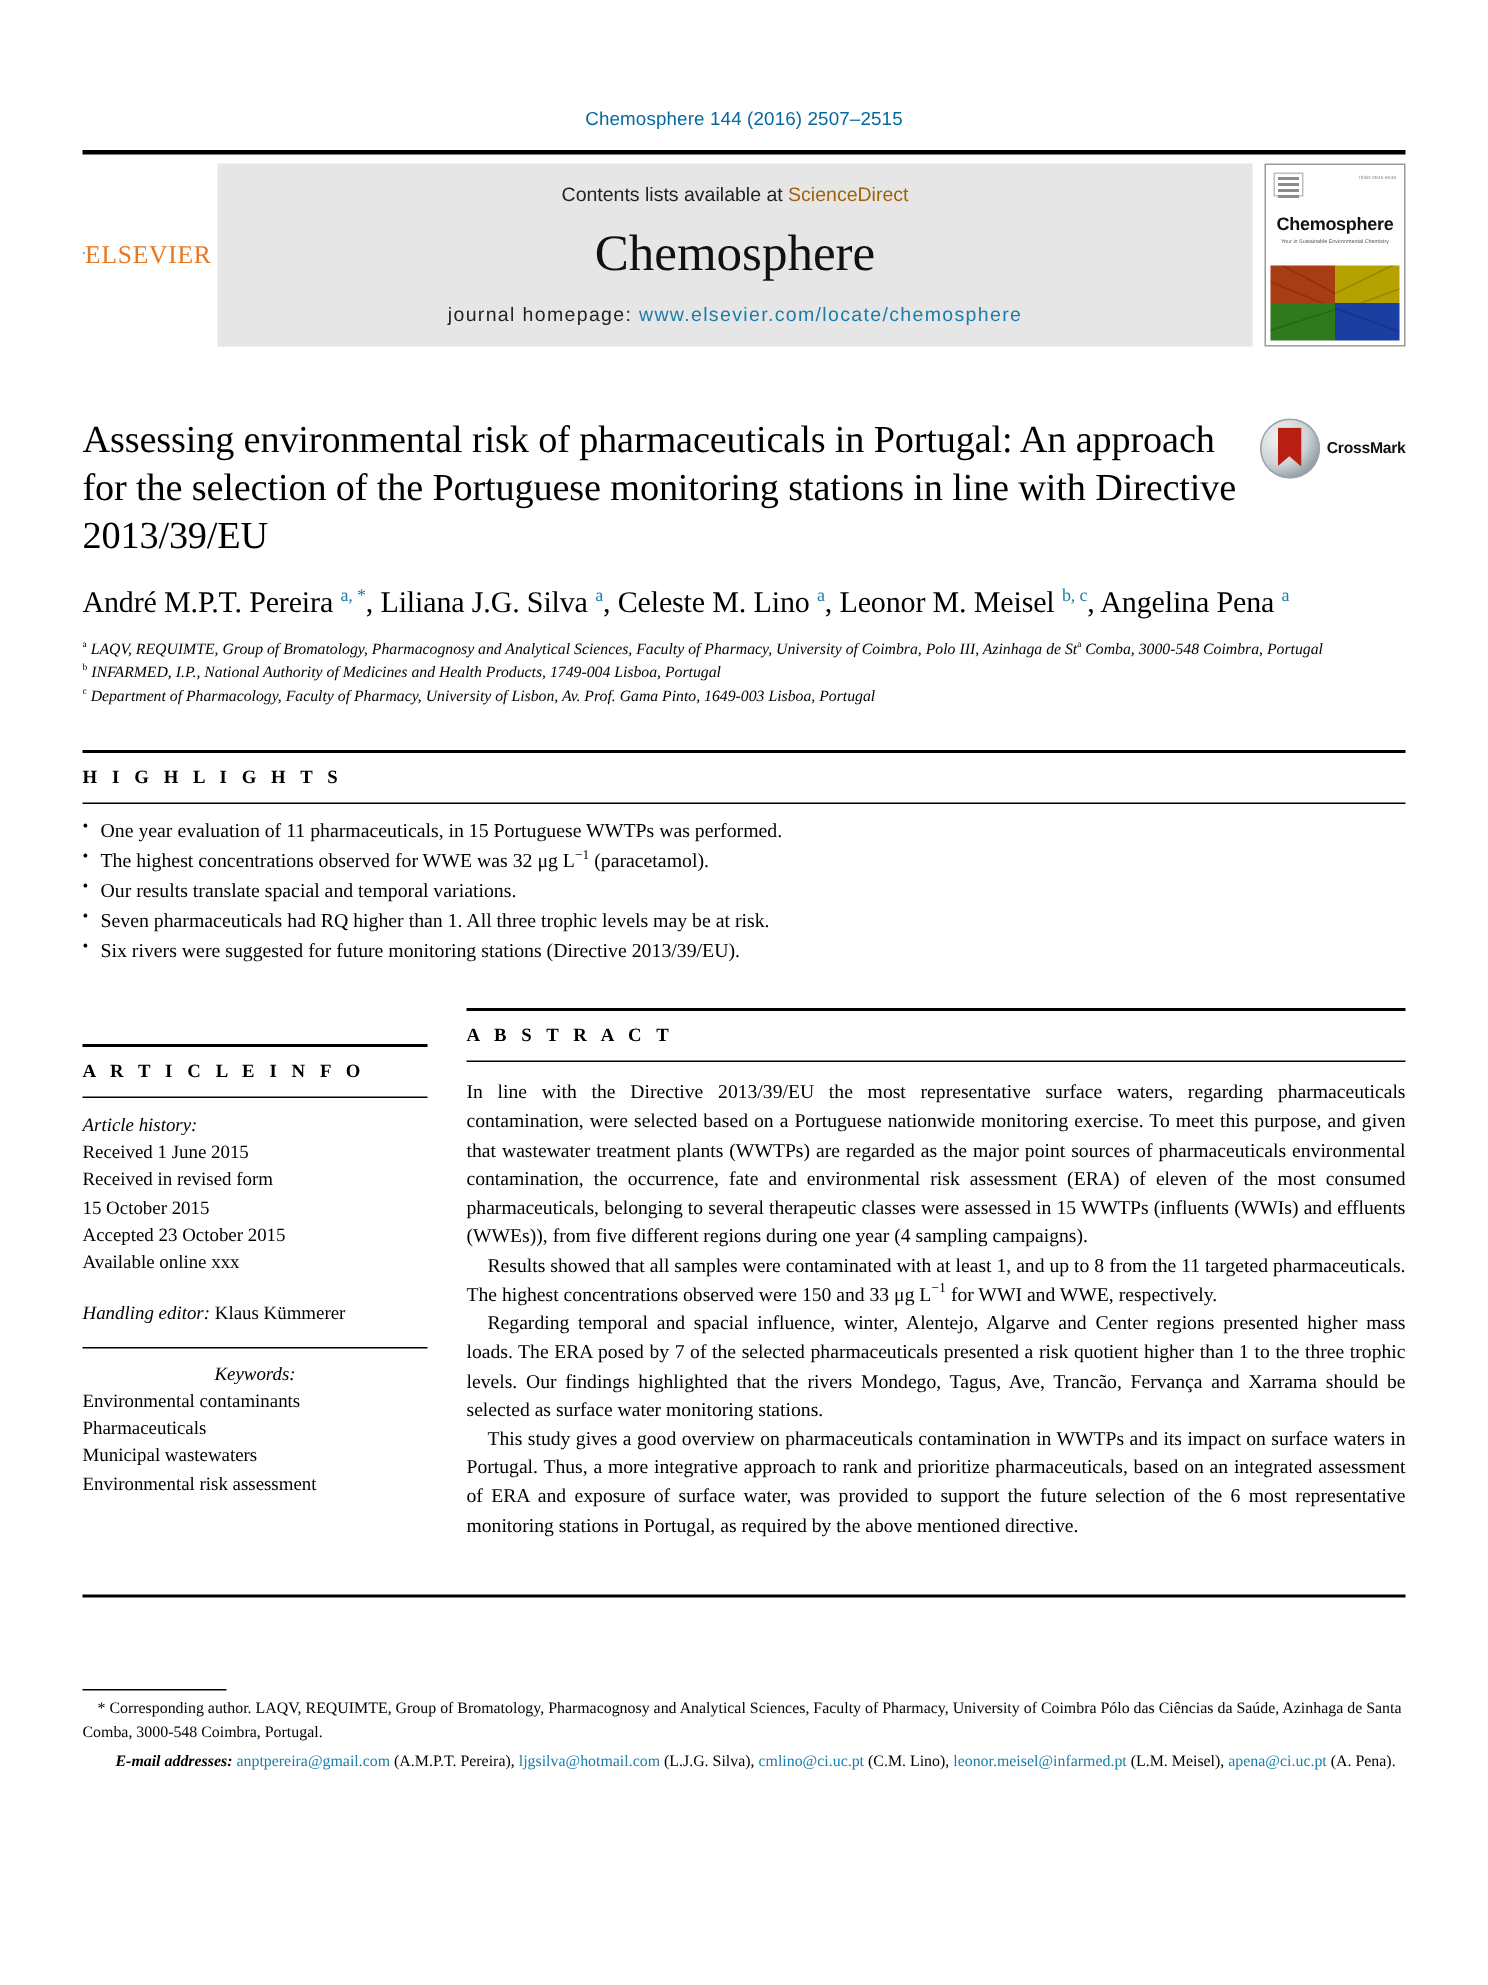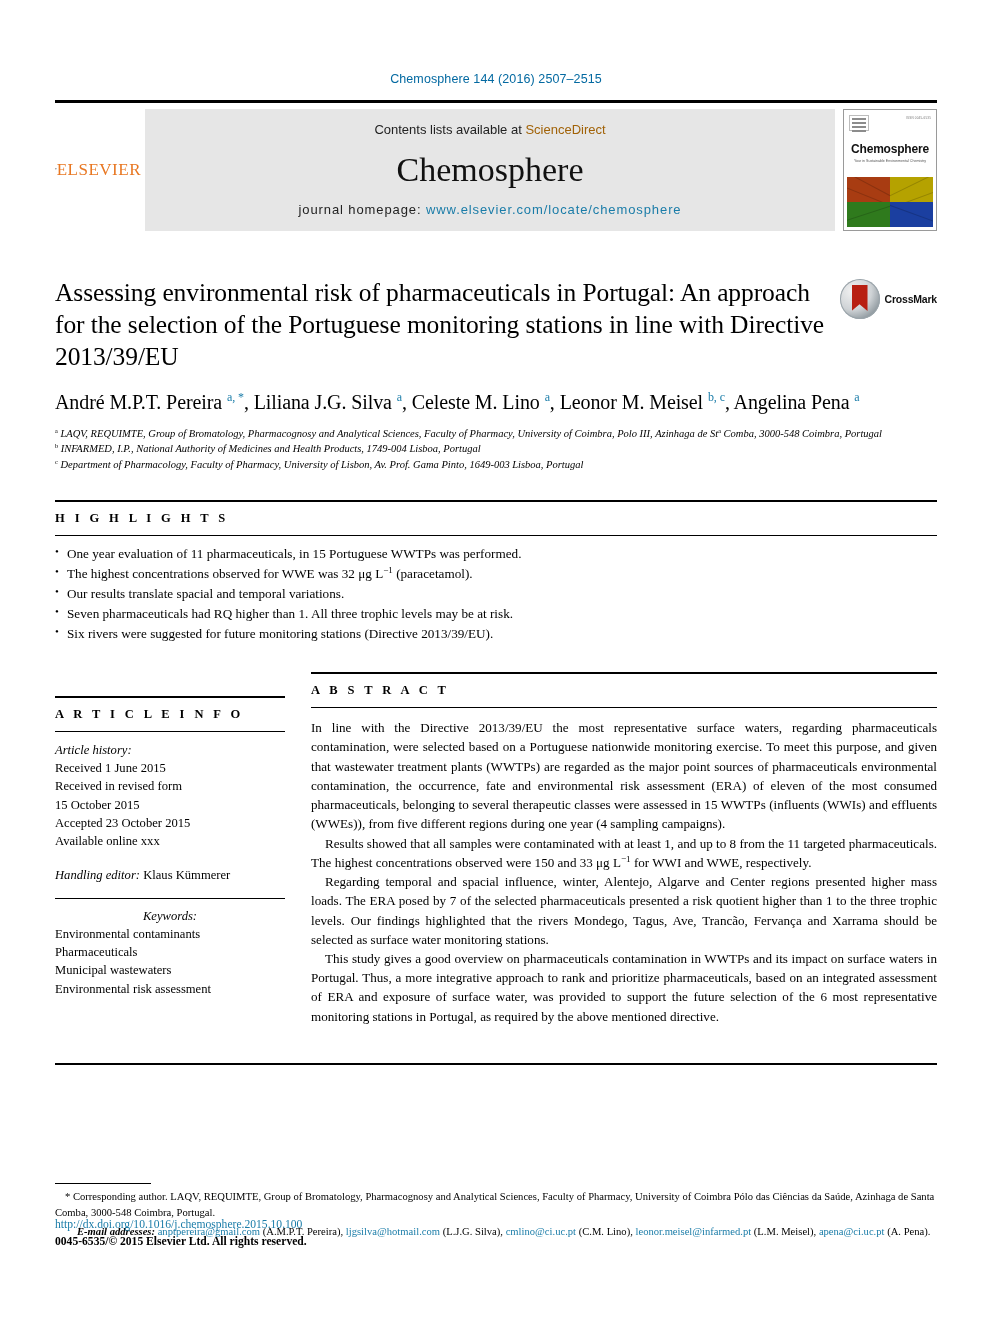--- a/index.html
+++ b/index.html
@@ -289,21 +289,21 @@
   .footer-rule {
     position: absolute;
     left: 55px;
     top: 1063px;
     width: 882px;
     border-top: 2.5px solid #000;
   }
   .footnote {
     position: absolute;
     left: 55px;
-    top: 1183px;
+    top: 1126px;
     width: 882px;
     font-size: 10.6px;
     line-height: 1.5;
   }
   .footnote-rule {
     width: 96px;
     border-top: 1.6px solid #000;
     margin-bottom: 5px;
   }
   .fn-corr { text-indent: 10px; }
@@ -491,18 +491,14 @@
       <span>(L.J.G. Silva)</span><span>,</span>
       <span class="mail">cmlino@ci.uc.pt</span>
       <span>(C.M. Lino)</span><span>,</span>
       <span class="mail">leonor.meisel@infarmed.pt</span>
       <span>(L.M. Meisel)</span><span>,</span>
       <span class="mail">apena@ci.uc.pt</span>
       <span>(A. Pena)</span><span>.</span>
     </div>
   </div>
 
-  <div class="doi-block">
-    <div class="doi-link">http://dx.doi.org/10.1016/j.chemosphere.2015.10.100</div>
-    <div class="issn-line">0045-6535/© 2015 Elsevier Ltd. All rights reserved.</div>
-  </div>
 
 </div>
 
 </body></html>

